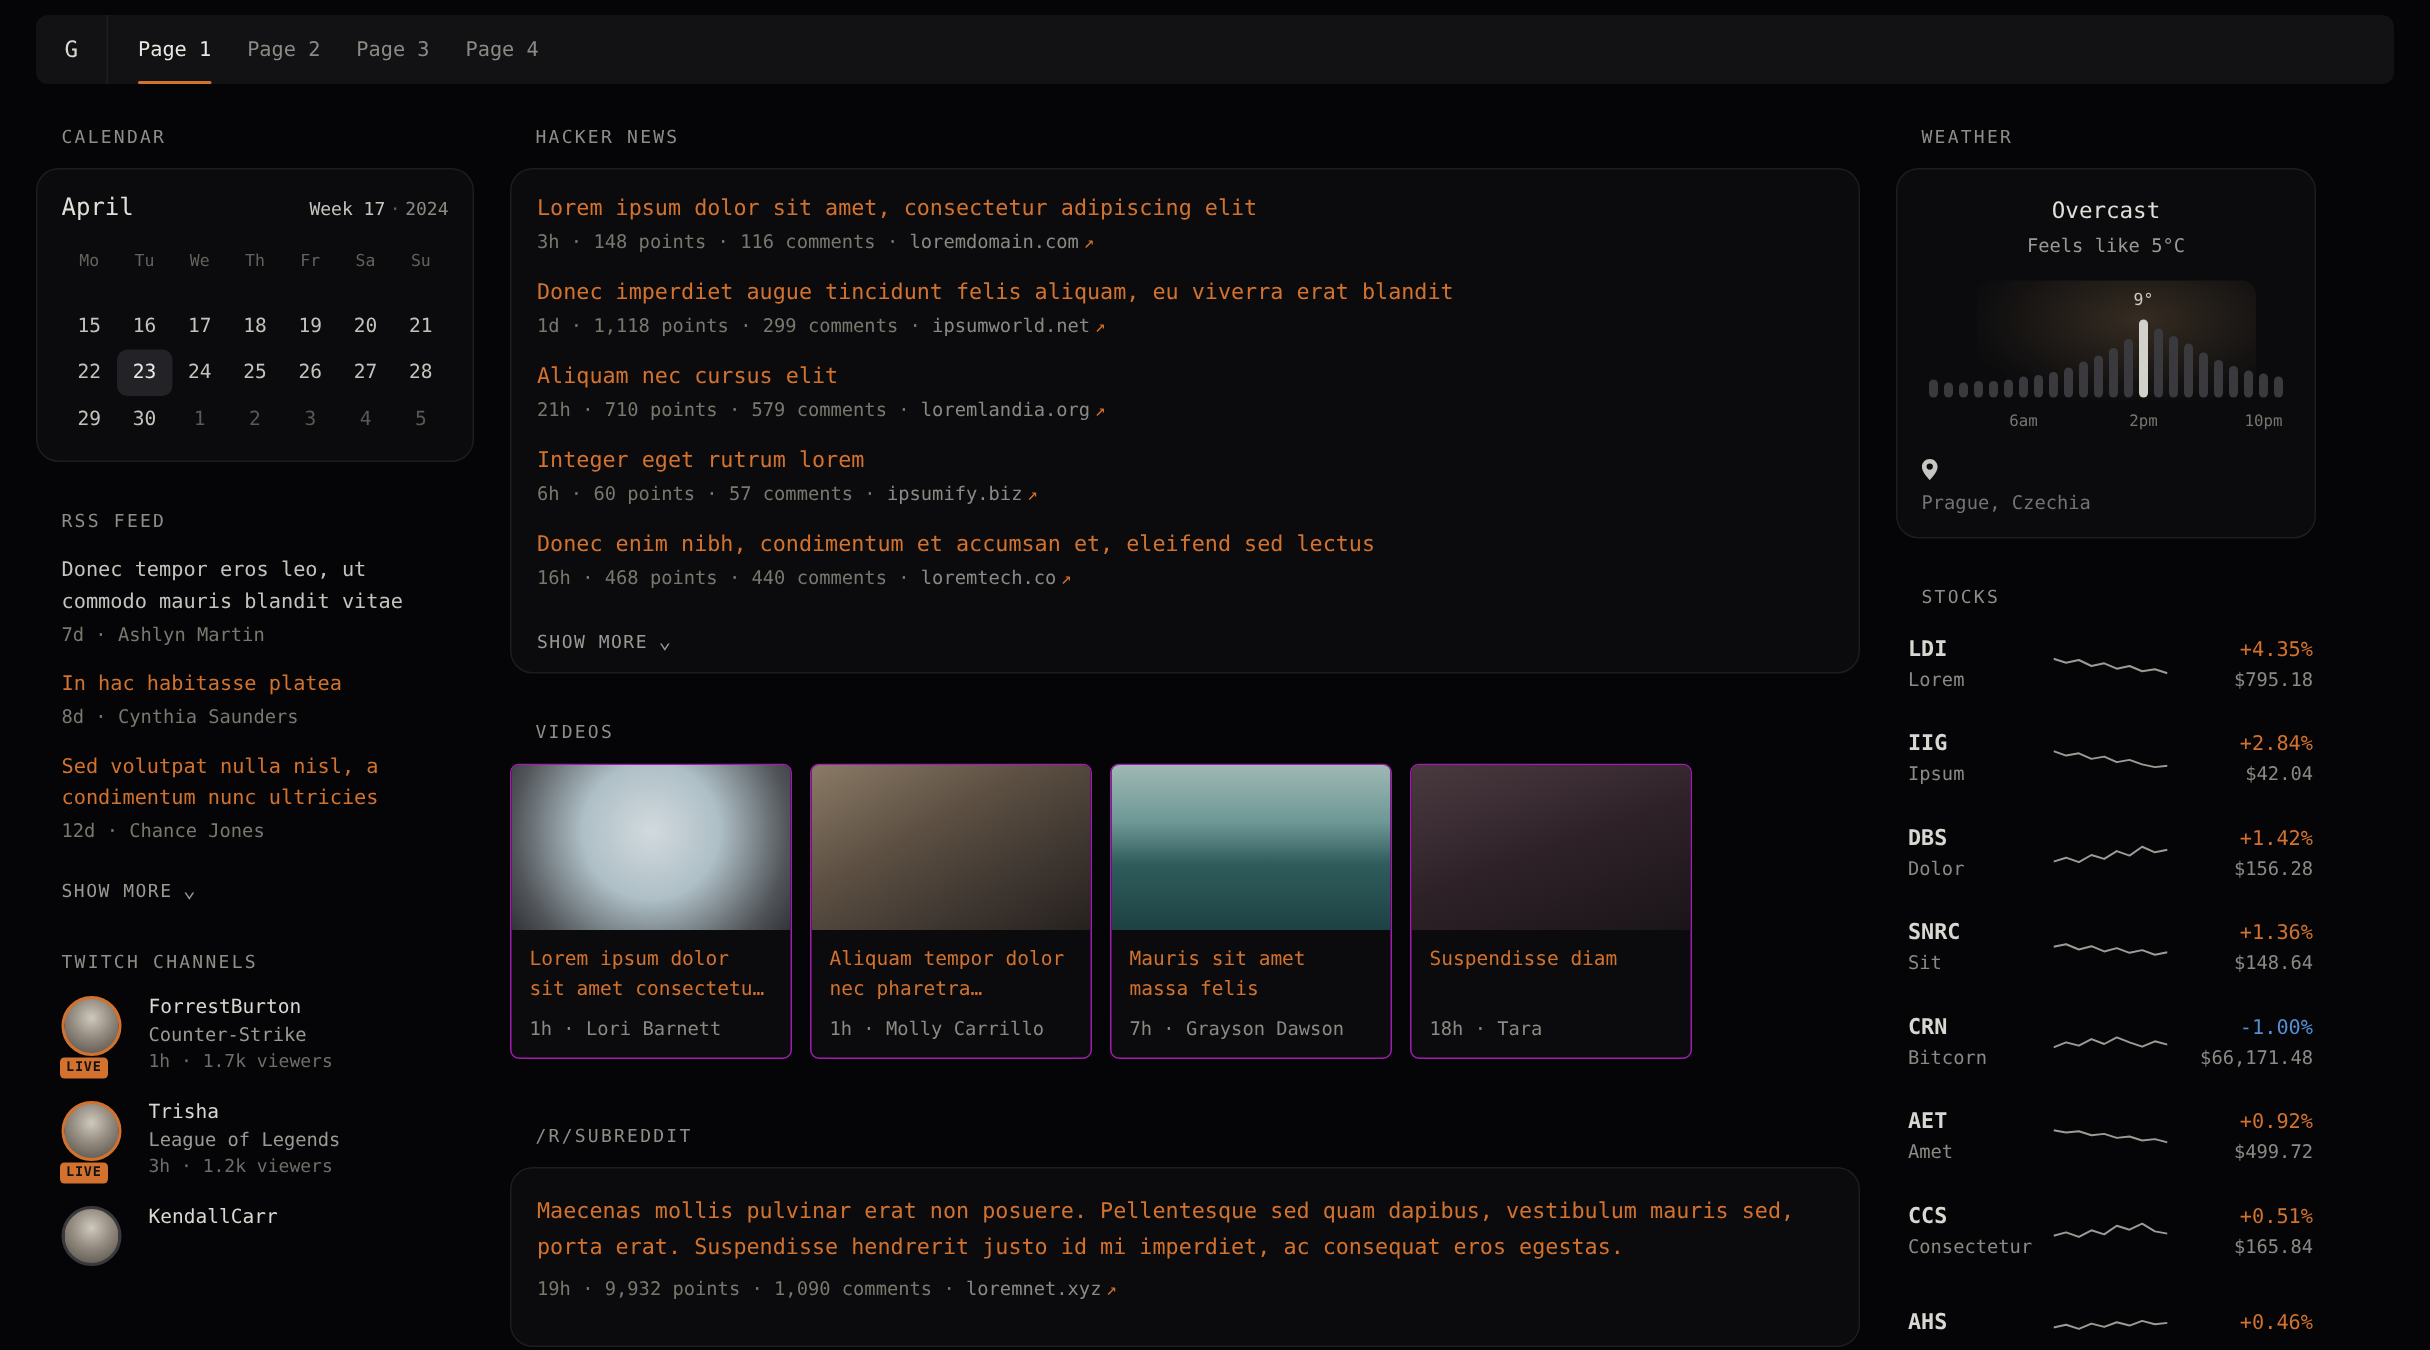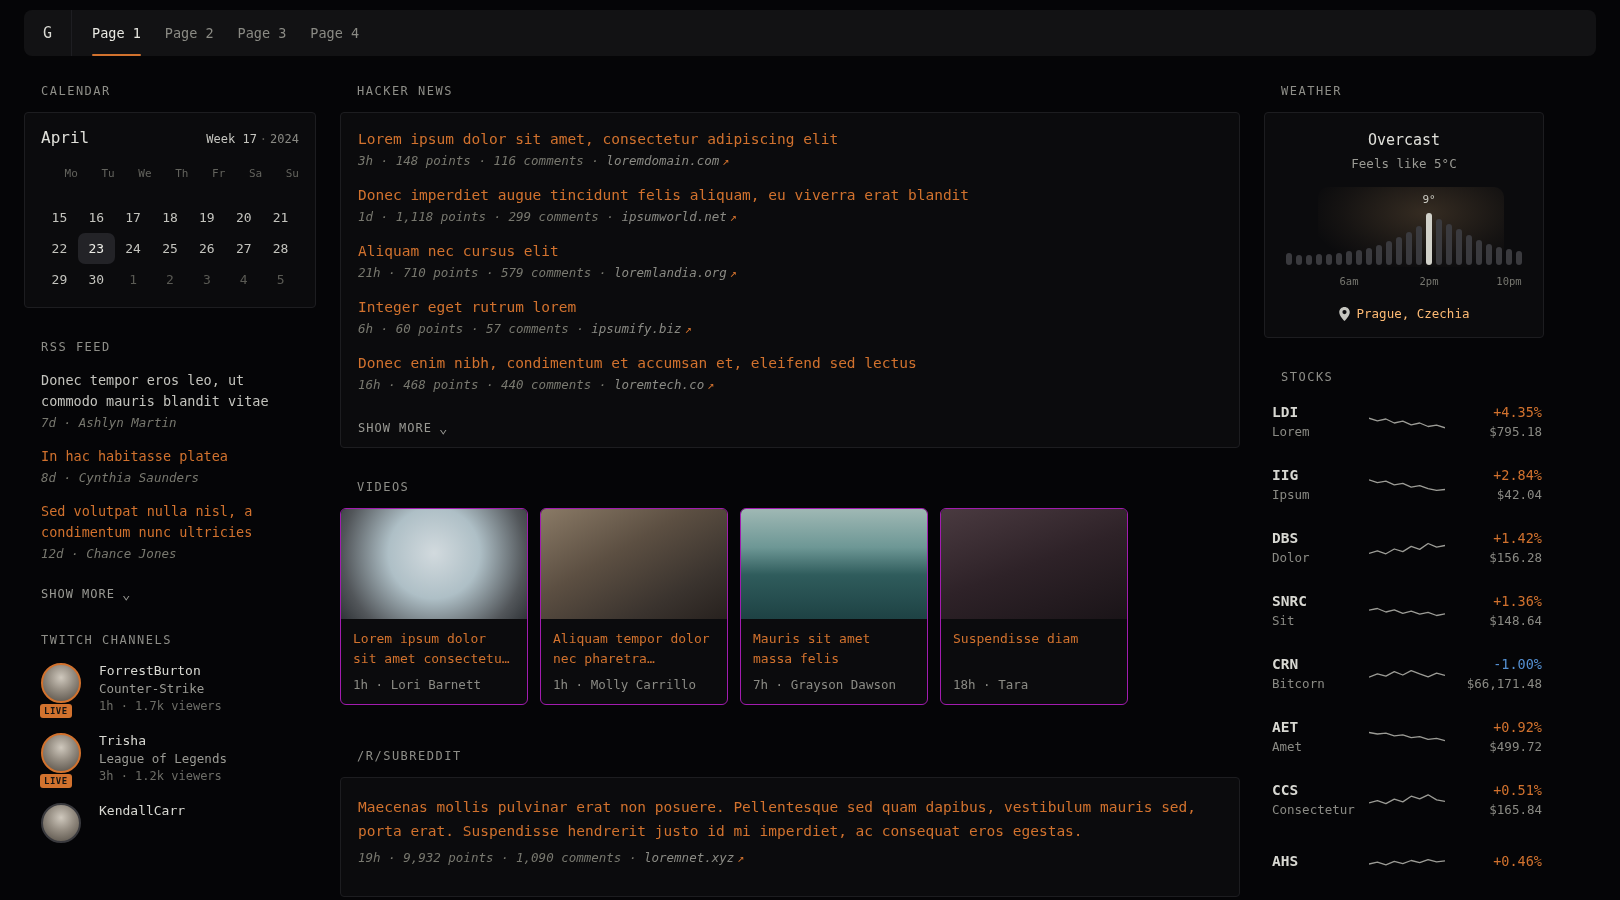--- a/index.html
+++ b/index.html
@@ -35,48 +35,48 @@
   .content {
     display:grid; grid-template-columns:292px 900px 280px;
     gap:24px; padding:28px 0 0 24px;
   }
   .section-title {
     font-size:12px; letter-spacing:1.5px; color:#8e8e88; padding-left:17px;
     margin-bottom:14px;
   }
   .section { margin-top:32px; }
   .card {
-    background:#0b0b0d; border:1px solid #1d1d20; border-radius:4px;
+    background:#0b0b0d; border:1px solid #1d1d20; border-radius:15px;
   }
 
   
   .cal-card { padding:15px 16px 12px; }
   .cal-head { display:flex; justify-content:space-between; align-items:baseline; }
   .cal-month { font-size:16px; color:#e0e0da; }
   .cal-weekinfo { font-size:12px; }
   .cal-week { color:#c6c6c0; }
   .cal-sep { color:#5c5c56; margin:0 3px; }
   .cal-year { color:#8a8a84; }
   .cal-grid { display:grid; grid-template-columns:repeat(7,1fr); margin-top:14px; }
   .cal-dow {
-    text-align:right; font-size:11px; color:#63635d; padding:6px 0 8px;
+    text-align:center; font-size:11px; color:#63635d; padding:6px 0 8px;
   }
   .cal-cell {
     text-align:center; font-size:13px; color:#c4c4be; height:31px;
     line-height:31px; border-radius:7px;
   }
   .cal-cell.selected { background:#232327; color:#ececE6; }
   .cal-cell.muted { color:#5a5a54; }
 
   
   .pad-list { padding:2px 17px 0; }
   .rss-item { margin-bottom:16px; }
   .rss-title { display:block; font-size:13.5px; line-height:1.55; color:#c4c4be; }
   .rss-title.highlight { color:#d2722e; }
-  .meta { font-size:12.5px; color:#78786f; margin-top:3px;font-style:italic; }
+  .meta { font-size:12.5px; color:#78786f; margin-top:3px; }
   .show-more {
     display:inline-flex; align-items:center; gap:7px; font-size:12px;
     letter-spacing:1px; color:#9a9a94; cursor:pointer; margin-top:10px;
     background:none; border:none; font-family:inherit;
   }
   .chev { font-size:14px; line-height:8px; color:#9a9a94; }
 
   
   .tw-row { display:flex; gap:14px; margin-bottom:20px; cursor:pointer; }
   .tw-avatar-wrap { position:relative; width:44px; flex:none; }
@@ -128,22 +128,22 @@
   }
   .wbars { position:relative; display:flex; align-items:flex-end; gap:4px; height:70px; }
   .wbar { width:6px; border-radius:3px; background:#3a3a3e; flex:none; }
   .wbar.hl { background:#d2d2ca; }
   .wtemp { position:absolute; transform:translateX(-50%); font-size:11px; color:#cacac2; }
   .wtimes { position:relative; width:236px; margin:10px auto 0; height:13px; }
   .wtimes span {
     position:absolute; transform:translateX(-50%); font-size:10.5px; color:#76766f; top:0;
   }
   .w-loc {
-    margin-top:18px; display:flex; align-items:center; justify-content:center;
-    gap:7px; font-size:12.5px; color:#fdba74;
+    margin-top:18px; display:flex; align-items:flex-start; justify-content:center;
+    gap:7px; font-size:12.5px; color:#737373;flex-direction:column;
   }
 
   
   .stock-row {
     display:flex; align-items:center; padding:0 2px 0 8px; height:47px;
     margin-bottom:16px; cursor:pointer;
   }
   .stock-left { flex:1; }
   .stock-ticker { font-size:14.5px; font-weight:bold; color:#d8d8d2; }
   .stock-name { font-size:12.5px; color:#8a8a84; margin-top:4px; }

